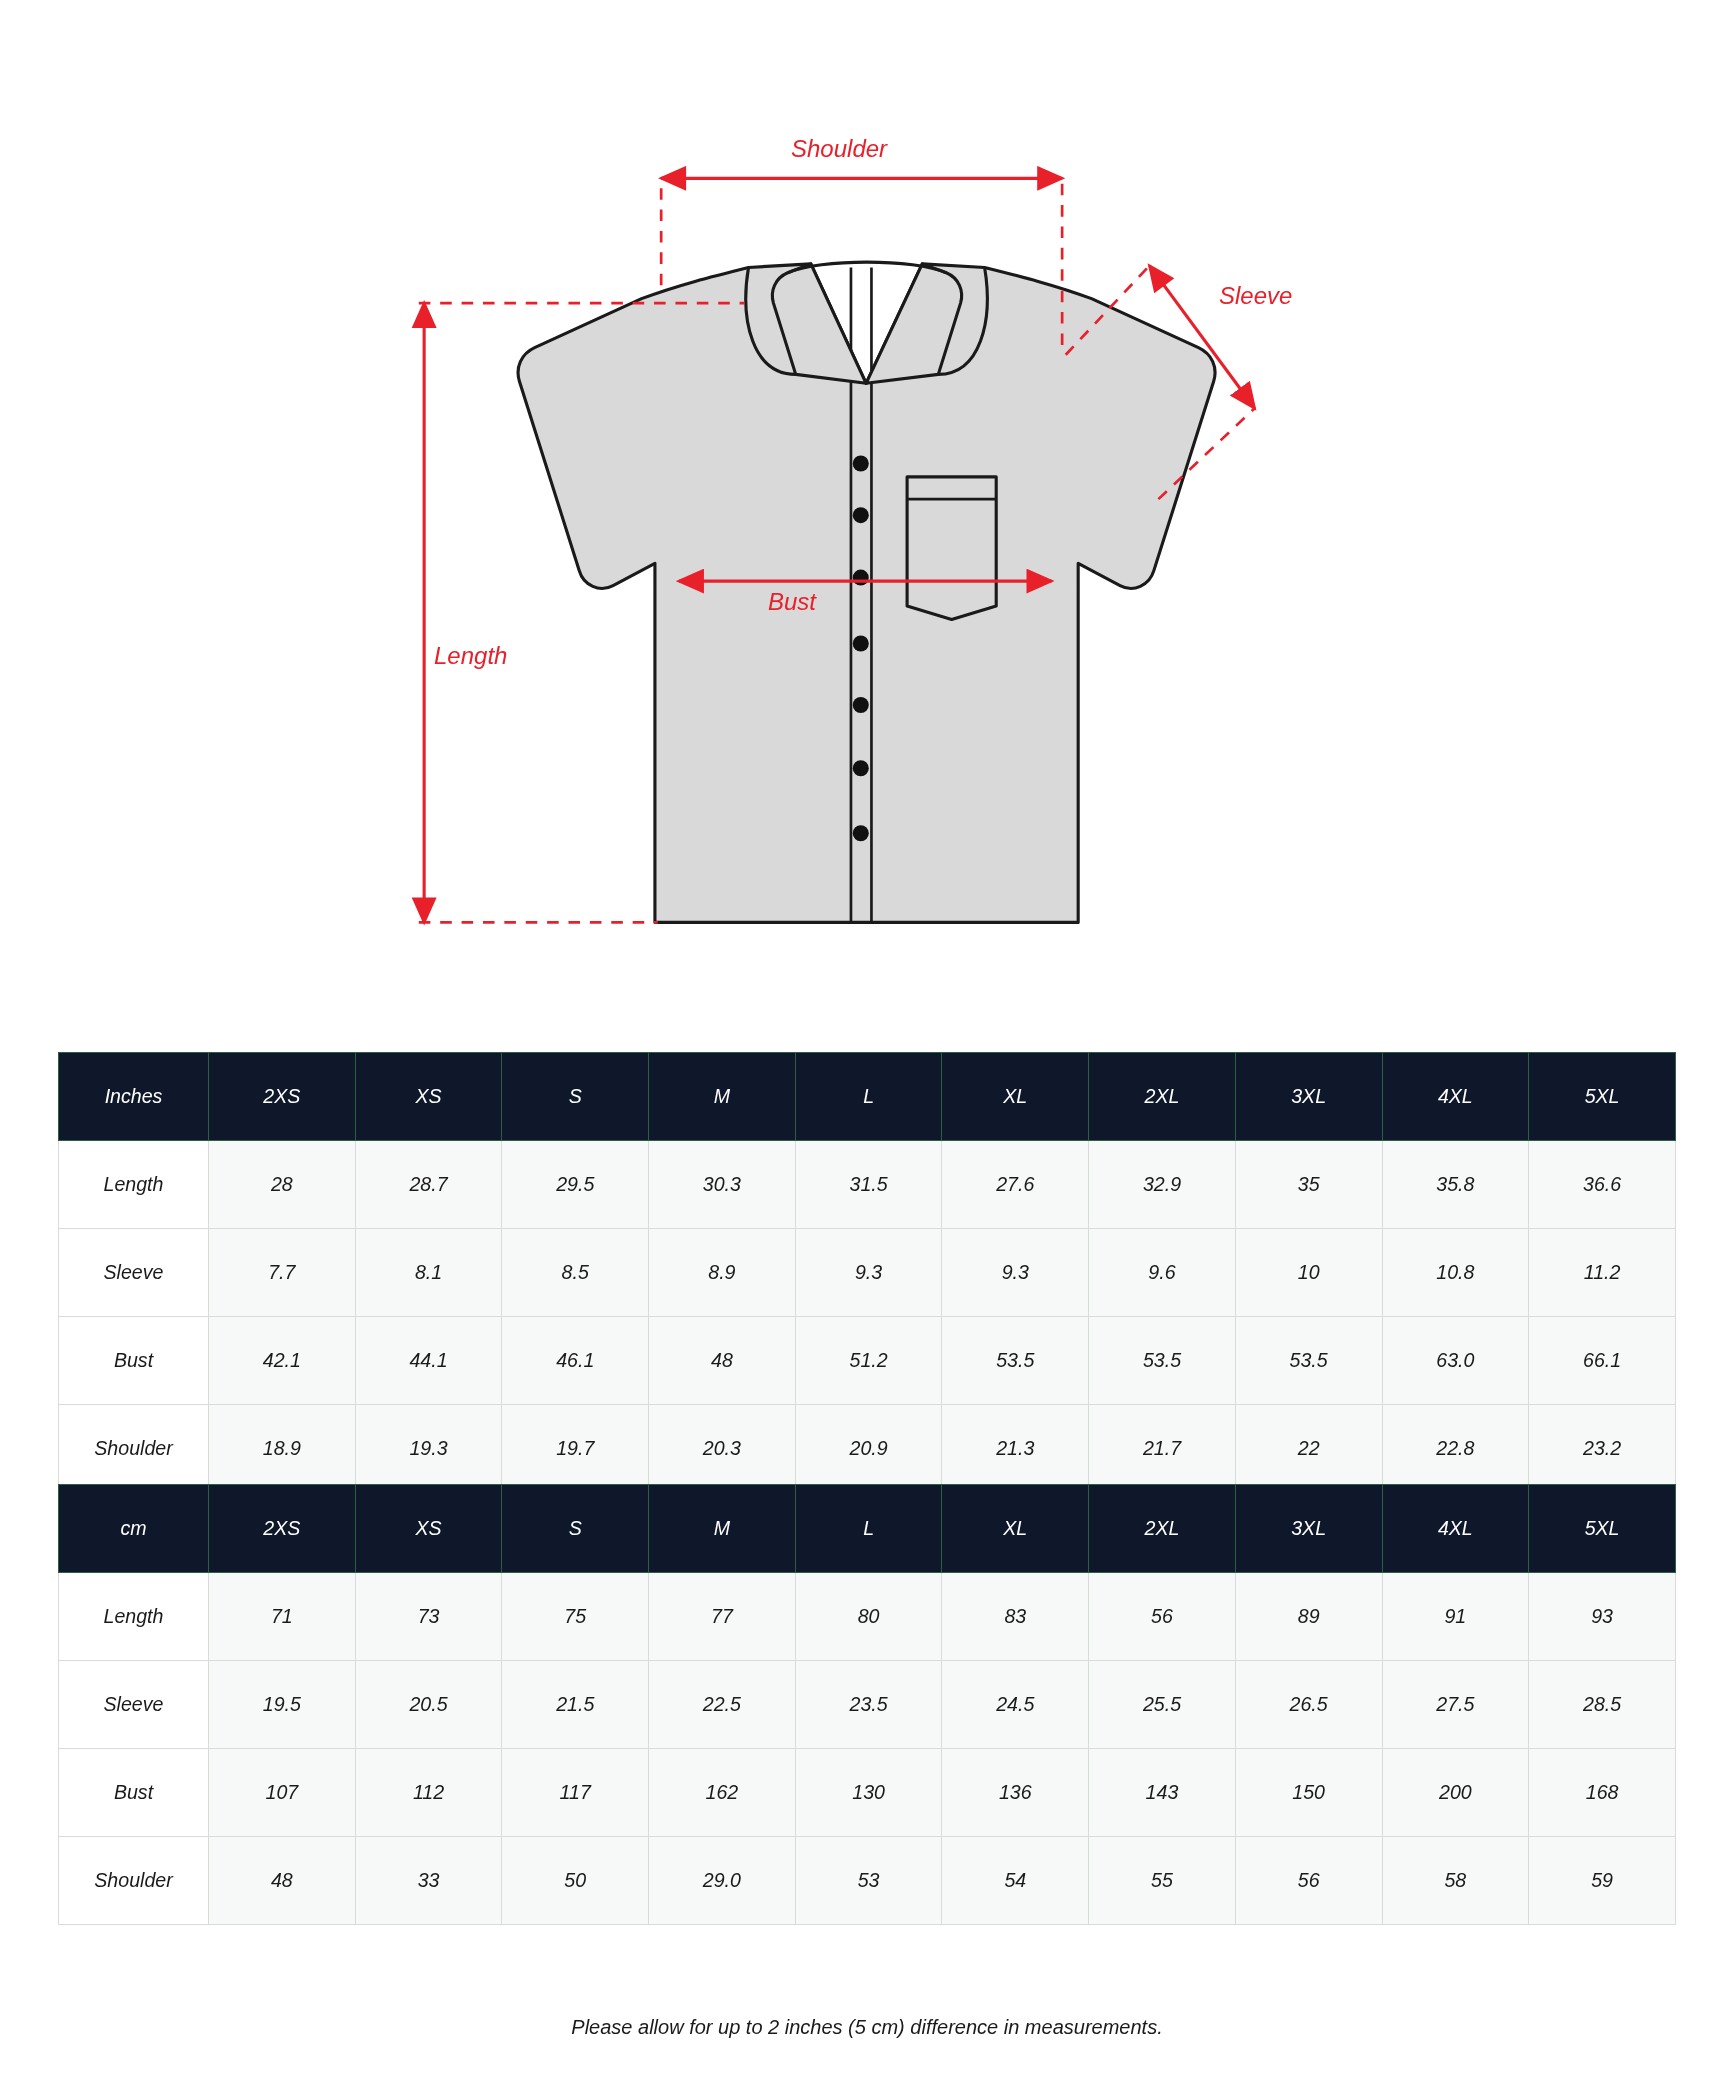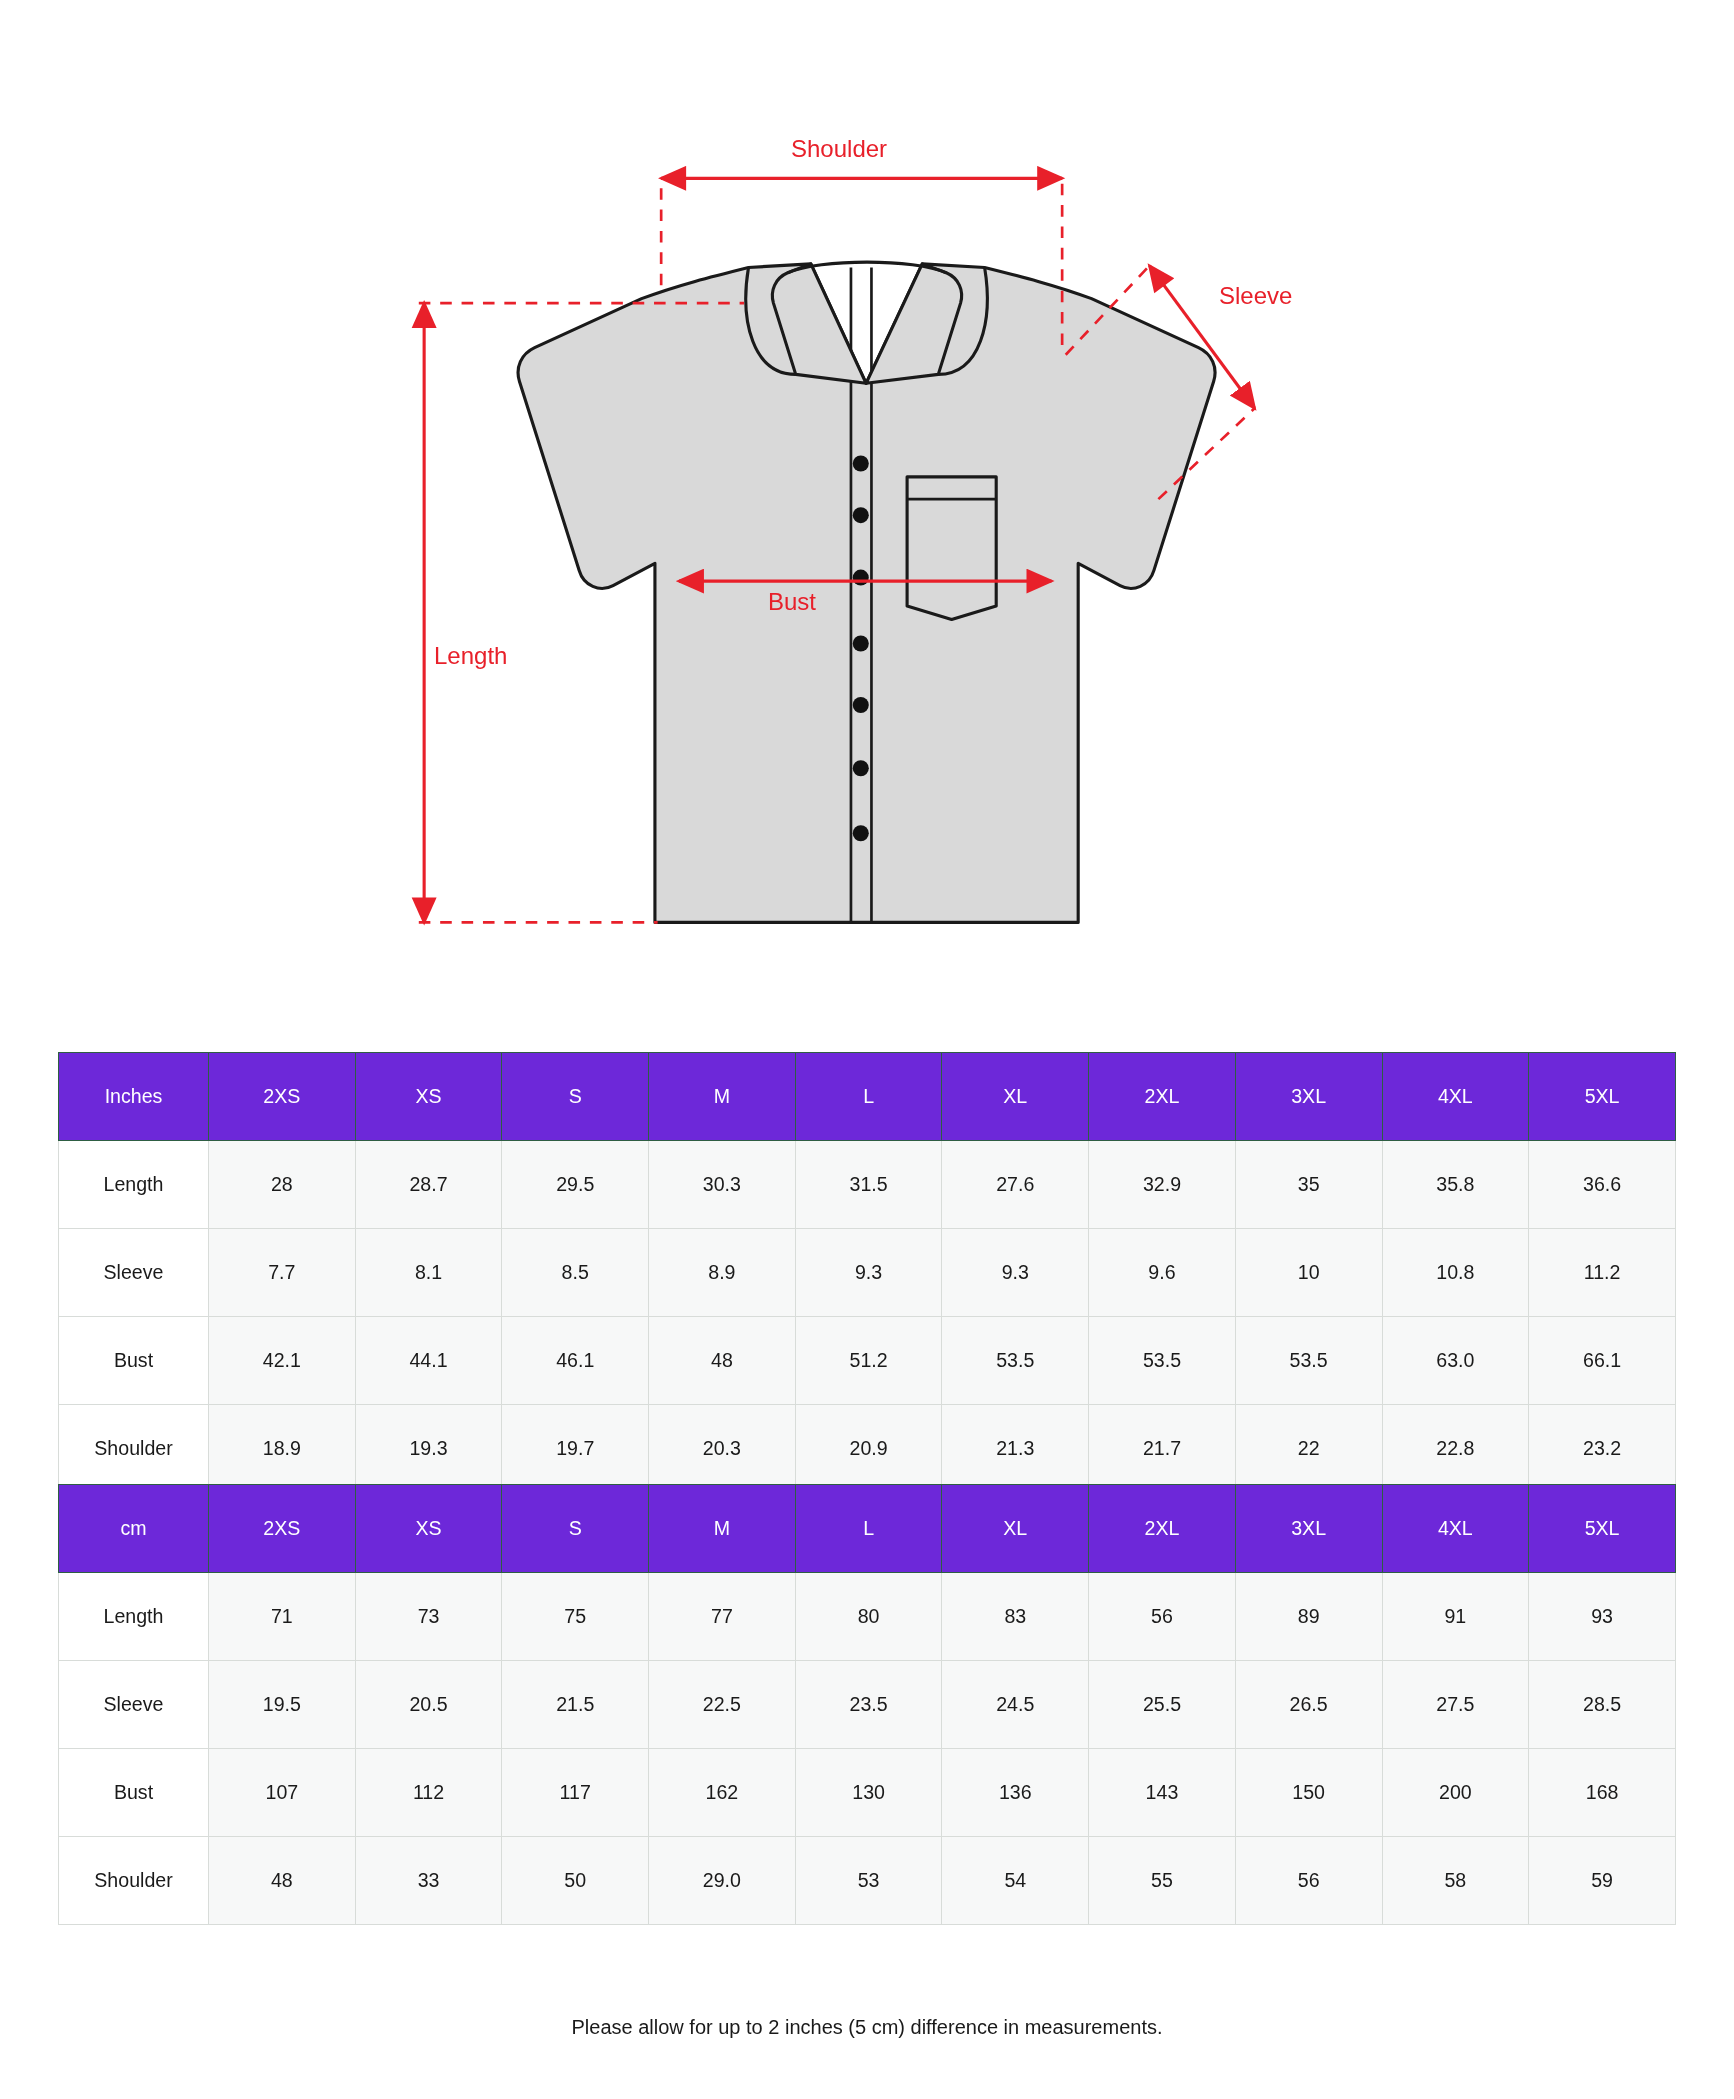--- a/index.html
+++ b/index.html
@@ -13,20 +13,21 @@
     font-family: "Liberation Sans", sans-serif;
     color: #1a1a1a;
     position: relative;
     overflow: hidden;
   }
   .page {
     width: 1704px;
     height: 2099px;
     position: relative;
     box-sizing: border-box;
+    font-style: italic;
   }
 
   
   .diagram {
     position: relative;
     width: 1734px;
     height: 1025px;
   }
   .diagram svg {
     position: absolute;
@@ -63,21 +64,21 @@
   table.size-table td {
     border: 0.9px solid #d8dcd9;
     text-align: center;
     vertical-align: middle;
     font-size: 19.6px;
     font-weight: normal;
     height: 87px;
     padding: 0;
   }
   table.size-table thead th {
-    background: #6d28d9;
+    background: #0f172a;
     color: #ffffff;
     border: 0.9px solid #2e5e43;
     font-size: 19.6px;
     height: 87px;
   }
   table.size-table tbody td {
     background: #f7f8f8;
     color: #1a1a1a;
   }
   table.size-table tbody td.rowhead {

